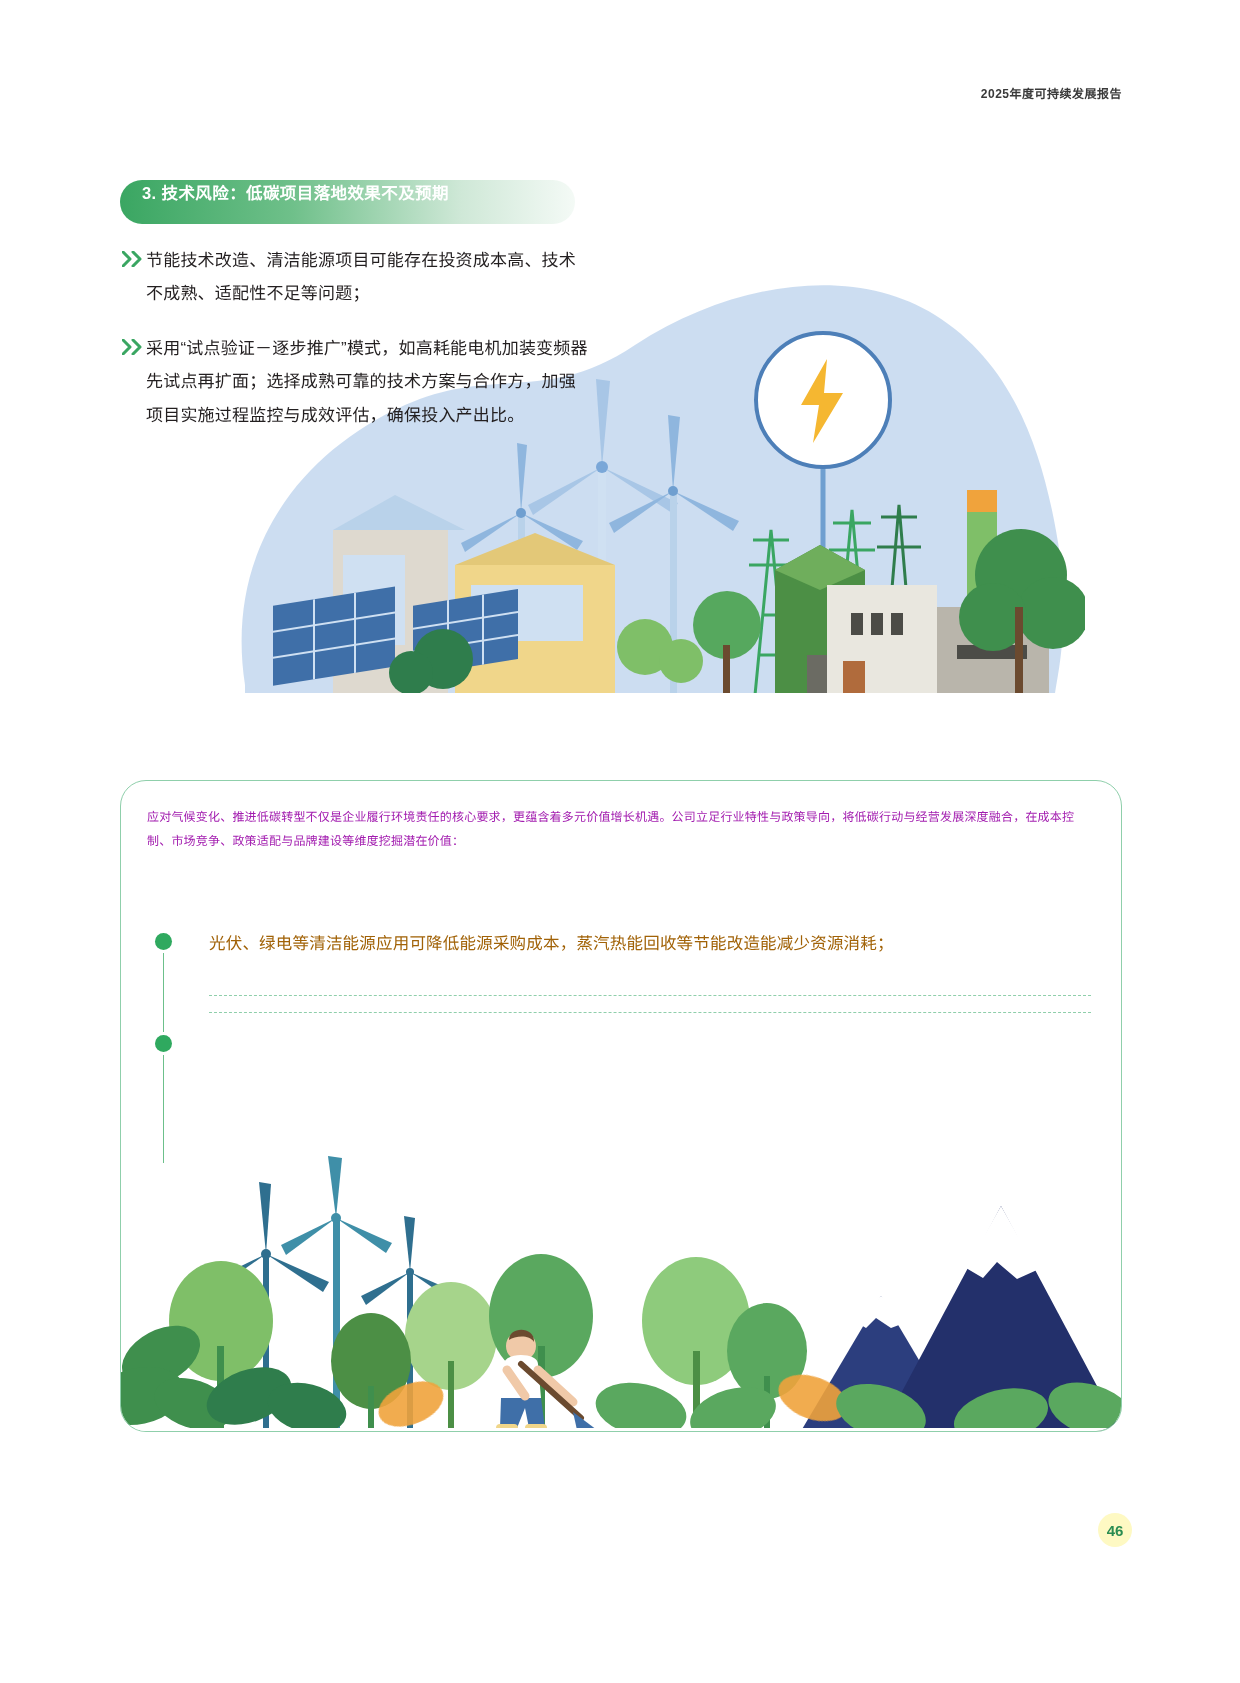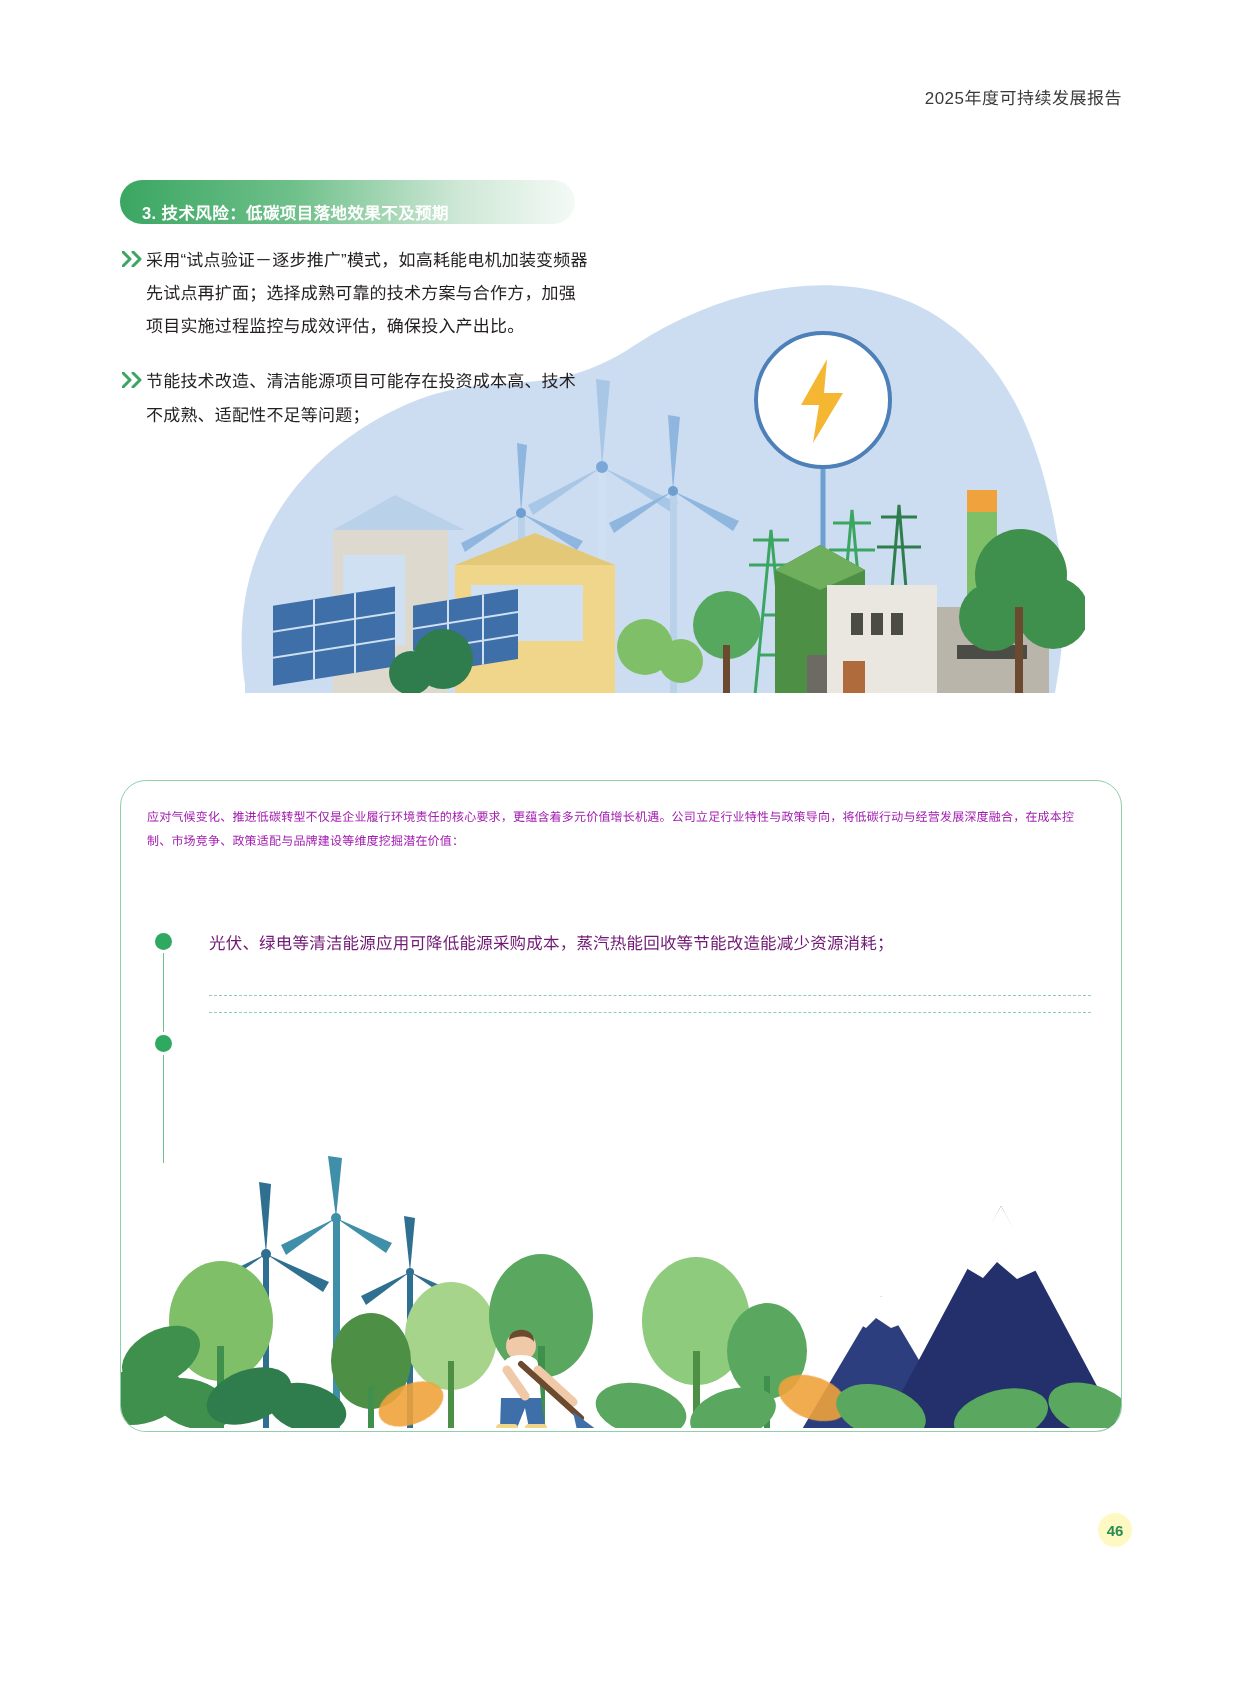--- a/index.html
+++ b/index.html
@@ -14,37 +14,37 @@
     font-family: "Liberation Sans", "DejaVu Sans", sans-serif;
     color: #231f20;
     overflow: hidden;
   }
 
   
   .page-header {
     position: absolute;
     top: 84px;
     right: 118px;
-    font-size: 17px;
+    font-size: 12px;
     letter-spacing: 0.5px;
     color: #3a3a3a;
-    font-weight: 400;
+    font-weight: 700;
   }
 
   
   .section-pill {
     position: absolute;
     left: 120px;
     top: 180px;
     width: 455px;
     height: 44px;
     border-radius: 22px;
     background: linear-gradient(90deg, #3aa662 0%, #6fc08a 38%, #cfe8d7 75%, #f4faf6 100%);
     display: flex;
-    align-items: flex-end;
+    align-items: flex-start;
   }
   .section-pill .pill-text {
     color: #ffffff;
     font-size: 16.5px;
     font-weight: 700;
     margin-left: 22px;
     letter-spacing: 0.4px;
     white-space: nowrap;
   }
 
@@ -135,21 +135,21 @@
     position: absolute;
     left: 8px;
     top: 14px;
     width: 1.4px;
     background: #6cc08b;
     z-index: 1;
   }
   .tl-text {
     font-size: 16.5px;
     line-height: 1.95;
-    color: #701a75;
+    color: #a16207;
     letter-spacing: 0.2px;
   }
   .tl-sep {
     border-top: 1.2px dashed #8fcfab;
     margin: 16px 0 16px 54px;
   }
 
   .illo-bottom {
     position: absolute;
     left: 0;
@@ -298,30 +298,30 @@
 </div>
 
 <div class="bullets">
   <div class="bullet-row">
     <span class="chev">
       <svg width="22" height="16" viewBox="0 0 22 16">
         <path d="M1 1 L8 8 L1 15" stroke="#3aa662" stroke-width="3" fill="none" stroke-linecap="round" stroke-linejoin="round"></path>
         <path d="M11 1 L18 8 L11 15" stroke="#3aa662" stroke-width="3" fill="none" stroke-linecap="round" stroke-linejoin="round"></path>
       </svg>
     </span>
-    <span class="bullet-text">采用“试点验证－逐步推广”模式，如高耗能电机加装变频器先试点再扩面；选择成熟可靠的技术方案与合作方，加强项目实施过程监控与成效评估，确保投入产出比。</span>
+    <span class="bullet-text">节能技术改造、清洁能源项目可能存在投资成本高、技术不成熟、适配性不足等问题；</span>
   </div>
   <div class="bullet-row">
     <span class="chev">
       <svg width="22" height="16" viewBox="0 0 22 16">
         <path d="M1 1 L8 8 L1 15" stroke="#3aa662" stroke-width="3" fill="none" stroke-linecap="round" stroke-linejoin="round"></path>
         <path d="M11 1 L18 8 L11 15" stroke="#3aa662" stroke-width="3" fill="none" stroke-linecap="round" stroke-linejoin="round"></path>
       </svg>
     </span>
-    <span class="bullet-text">节能技术改造、清洁能源项目可能存在投资成本高、技术不成熟、适配性不足等问题；</span>
+    <span class="bullet-text">采用“试点验证－逐步推广”模式，如高耗能电机加装变频器先试点再扩面；选择成熟可靠的技术方案与合作方，加强项目实施过程监控与成效评估，确保投入产出比。</span>
   </div>
 </div>
 
 <div class="card">
 
   <div class="card-intro">应对气候变化、推进低碳转型不仅是企业履行环境责任的核心要求，更蕴含着多元价值增长机遇。公司立足行业特性与政策导向，将低碳行动与经营发展深度融合，在成本控制、市场竞争、政策适配与品牌建设等维度挖掘潜在价值：</div>
 
   <div class="timeline">
     <div class="tl-line" style="height: 222px;"></div>
 

